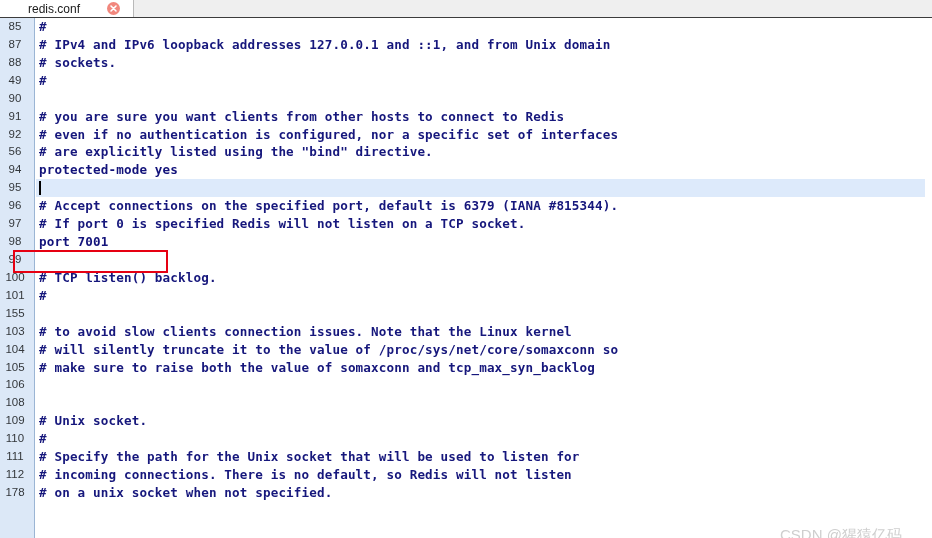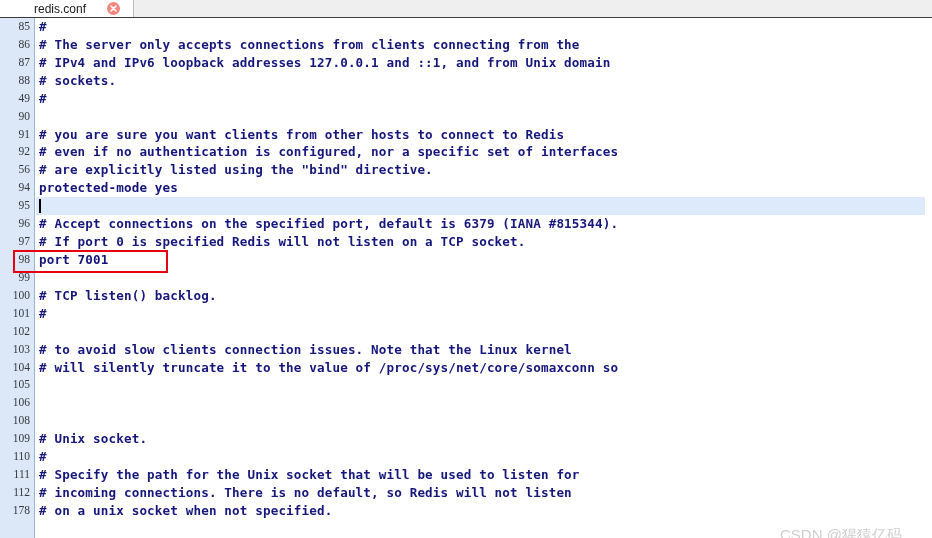--- a/index.html
+++ b/index.html
@@ -31,21 +31,21 @@
     height: 17px;
     width: 134px;
     background: #ffffff;
     border-right: 1px solid #b9b9b9;
     box-sizing: border-box;
     display: flex;
     align-items: center;
   }
   #tab-label {
     position: absolute;
-    left: 34px;
+    left: 28px;
     top: 1px;
     font-size: 12px;
     color: #1a1a1a;
     line-height: 16px;
     white-space: nowrap;
   }
   #tab-close {
     position: absolute;
     left: 107px;
     top: 2px;
@@ -101,22 +101,22 @@
     top: 0;
     width: 889px;
     height: 17.93px;
     background: #ddeafb;
   }
   .ln {
     position: absolute;
     left: 0;
     top: 0;
     width: 30px;
-    text-align: right;
-    font-family: Liberation Serif, serif;
+    text-align: center;
+    font-family: Liberation Sans, sans-serif;
     font-size: 11.5px;
     color: #33373b;
   }
   .code {
     position: absolute;
     left: 39px;
     top: 0;
     font-family: "DejaVu Sans Mono", "Liberation Mono", monospace;
     font-size: 12.6px;
     font-weight: bold;
@@ -182,40 +182,39 @@
         <path d="M2 2 L7 7 M7 2 L2 7" stroke="#ffffff" stroke-width="1.6" stroke-linecap="round"></path>
       </svg>
     </span>
   </div>
 </div>
 
 <div id="editor">
   <div id="gutter-bg"></div>
   <div id="lines">
       <div class="line"><span class="ln">85</span><span class="code">#</span></div>
-      <div class="line"><span class="ln">86</span><span class="code"># The server only accepts connections from clients connecting from the</span></div>
       <div class="line"><span class="ln">87</span><span class="code"># IPv4 and IPv6 loopback addresses 127.0.0.1 and ::1, and from Unix domain</span></div>
       <div class="line"><span class="ln">88</span><span class="code"># sockets.</span></div>
       <div class="line"><span class="ln">49</span><span class="code">#</span></div>
       <div class="line"><span class="ln">90</span></div>
       <div class="line"><span class="ln">91</span><span class="code"># you are sure you want clients from other hosts to connect to Redis</span></div>
       <div class="line"><span class="ln">92</span><span class="code"># even if no authentication is configured, nor a specific set of interfaces</span></div>
       <div class="line"><span class="ln">56</span><span class="code"># are explicitly listed using the "bind" directive.</span></div>
       <div class="line"><span class="ln">94</span><span class="code cfg">protected-mode yes</span></div>
       <div class="line current"><div class="hl"></div><span class="ln">95</span><span class="code cfg"></span><span id="caret"></span></div>
       <div class="line"><span class="ln">96</span><span class="code"># Accept connections on the specified port, default is 6379 (IANA #815344).</span></div>
       <div class="line"><span class="ln">97</span><span class="code"># If port 0 is specified Redis will not listen on a TCP socket.</span></div>
       <div class="line"><span class="ln">98</span><span class="code cfg">port 7001</span></div>
       <div class="line"><span class="ln">99</span><span class="code cfg"></span></div>
       <div class="line"><span class="ln">100</span><span class="code"># TCP listen() backlog.</span></div>
       <div class="line"><span class="ln">101</span><span class="code">#</span></div>
-      <div class="line"><span class="ln">102</span></div>
+      <div class="line"><span class="ln">155</span></div>
       <div class="line"><span class="ln">103</span><span class="code"># to avoid slow clients connection issues. Note that the Linux kernel</span></div>
       <div class="line"><span class="ln">104</span><span class="code"># will silently truncate it to the value of /proc/sys/net/core/somaxconn so</span></div>
-      <div class="line"><span class="ln">105</span></div>
+      <div class="line"><span class="ln">105</span><span class="code"># make sure to raise both the value of somaxconn and tcp_max_syn_backlog</span></div>
       <div class="line"><span class="ln">106</span></div>
       <div class="line"><span class="ln">108</span><span class="code cfg"></span></div>
       <div class="line"><span class="ln">109</span><span class="code"># Unix socket.</span></div>
       <div class="line"><span class="ln">110</span><span class="code">#</span></div>
       <div class="line"><span class="ln">111</span><span class="code"># Specify the path for the Unix socket that will be used to listen for</span></div>
       <div class="line"><span class="ln">112</span><span class="code"># incoming connections. There is no default, so Redis will not listen</span></div>
       <div class="line"><span class="ln">178</span><span class="code"># on a unix socket when not specified.</span></div>
     </div>
   <div id="right-strip"></div>
   <div id="redbox"></div>

